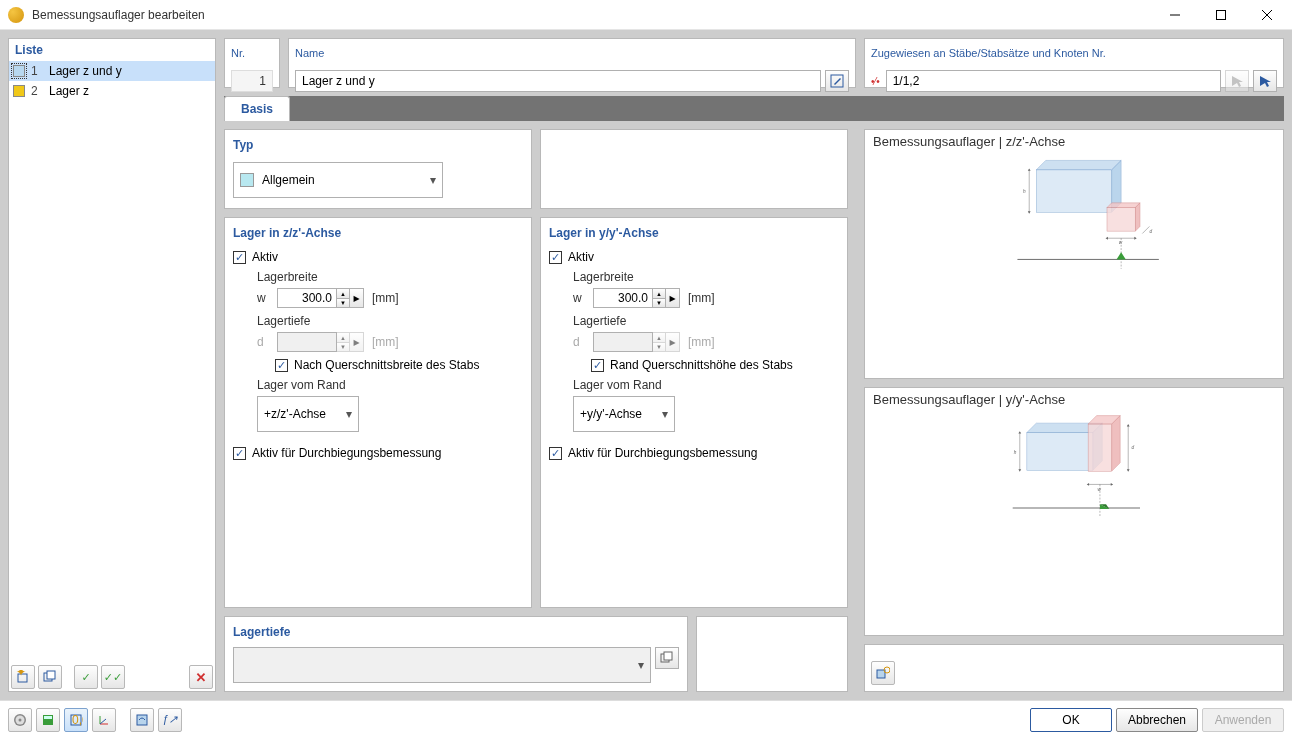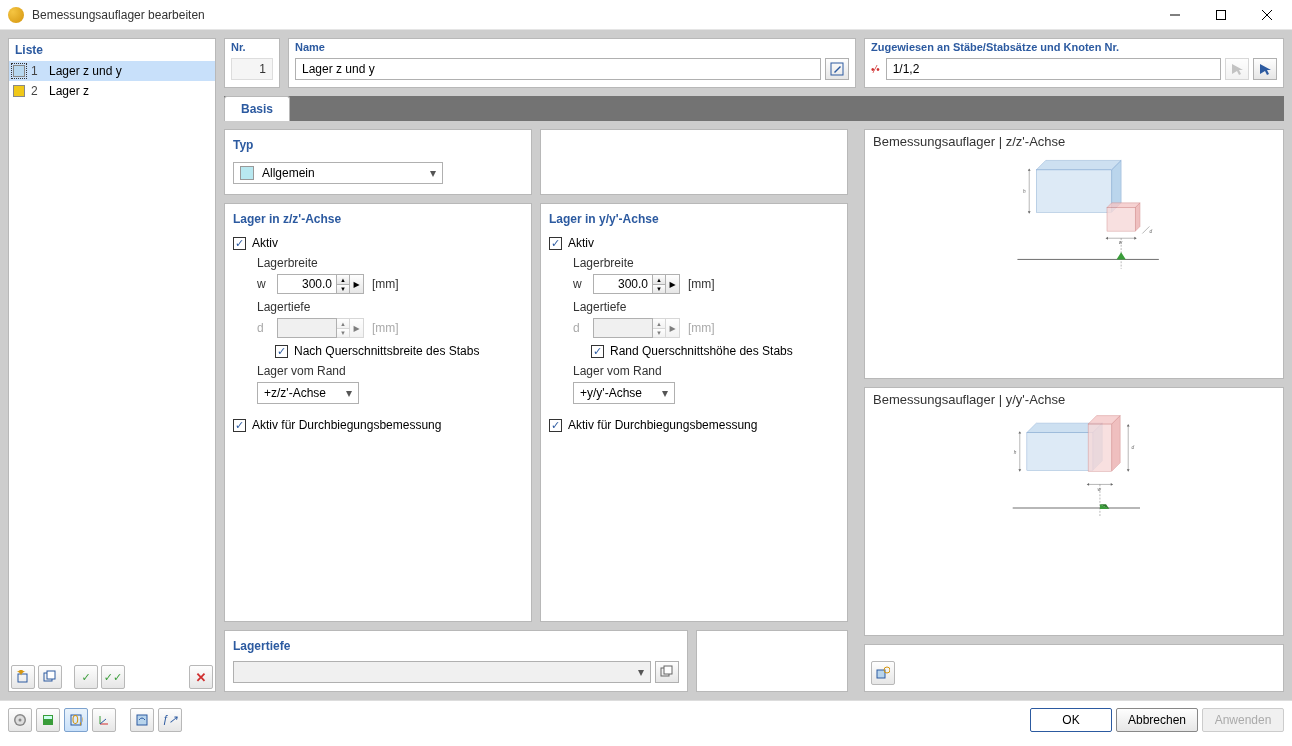--- a/index.html
+++ b/index.html
@@ -22,36 +22,36 @@
 .swatch.yellow { background: #f0c818; }
 .list-num { width: 12px; color: #444; }
 .left-toolbar { display: flex; gap: 3px; align-items: center; padding: 2px; }
 .left-toolbar .spacer { flex: 1; }
 .icon-btn { width: 24px; height: 24px; border: 1px solid #b8b8b8; background: linear-gradient(#fefefe,#e6e6e6); border-radius: 2px; display: flex; align-items: center; justify-content: center; cursor: pointer; }
 .right-pane { flex: 1; display: flex; flex-direction: column; gap: 8px; }
 .top-row { display: flex; gap: 8px; height: 50px; }
 .nr-box { width: 56px; }
 .name-box { flex: 1; }
 .assign-box { width: 420px; }
-.field-label { color: #2c5aa0; font-weight: 700; font-size: 11px; padding: 2px 6px; }
+.field-label { color: #2c5aa0; font-weight: 400; font-size: 11px; padding: 8px 6px; }
 .field-body { padding: 3px 6px 6px; display: flex; align-items: center; gap: 4px; }
 .num-display { width: 44px; text-align: right; padding: 3px 6px; border: 1px solid #ddd; background: #f5f5f5; color: #333; }
 .text-input { flex: 1; border: 1px solid #b0b0b0; padding: 3px 6px; background: #fff; height: 22px; }
 .edit-icon-btn { width: 24px; height: 22px; border: 1px solid #b0b0b0; background: linear-gradient(#fefefe,#e6e6e6); display: flex; align-items: center; justify-content: center; cursor: pointer; }
 .tabs-row { display: flex; background: #737373; }
 .tab { padding: 5px 16px; background: #fff; border: 1px solid #b8b8b8; border-bottom: none; color: #2c5aa0; font-weight: 600; border-radius: 3px 3px 0 0; }
 .main-area { flex: 1; display: flex; gap: 16px; }
 .main-left { flex: 1; display: flex; flex-direction: column; gap: 8px; }
 .main-right { width: 420px; display: flex; flex-direction: column; gap: 8px; }
 .type-row { display: flex; gap: 8px; }
 .type-panel { flex: 1; padding: 4px 8px 10px; }
 .type-panel.empty { background: #fff; }
 .dual-row { flex: 1; display: flex; gap: 8px; }
 .lager-panel { flex: 1; padding: 4px 8px 10px; }
-.combo { display: flex; align-items: center; border: 1px solid #b0b0b0; background: #fff; height: 22px; cursor: pointer; }
+.combo { display: flex; align-items: center; border: 1px solid #b0b0b0; background: #fff; height: 36px; cursor: pointer; }
 .combo .sw { width: 14px; height: 14px; background: #b8e8f0; margin: 0 6px; border: 1px solid #999; }
 .combo .combo-text { flex: 1; padding: 0 2px; }
 .combo .chev { width: 18px; text-align: center; color: #555; }
 .combo.sm { width: 102px; }
 .check-row { display: flex; align-items: center; gap: 6px; margin: 6px 0; }
 .check { width: 13px; height: 13px; border: 1px solid #333; background: #fff; display: flex; align-items: center; justify-content: center; cursor: pointer; }
 .check.checked::after { content: '✓'; font-size: 11px; color: #2c5aa0; line-height: 1; }
 .indent { margin-left: 24px; }
 .sub-label { color: #333; margin: 6px 0 4px; }
 .spin-row { display: flex; align-items: center; gap: 8px; }

